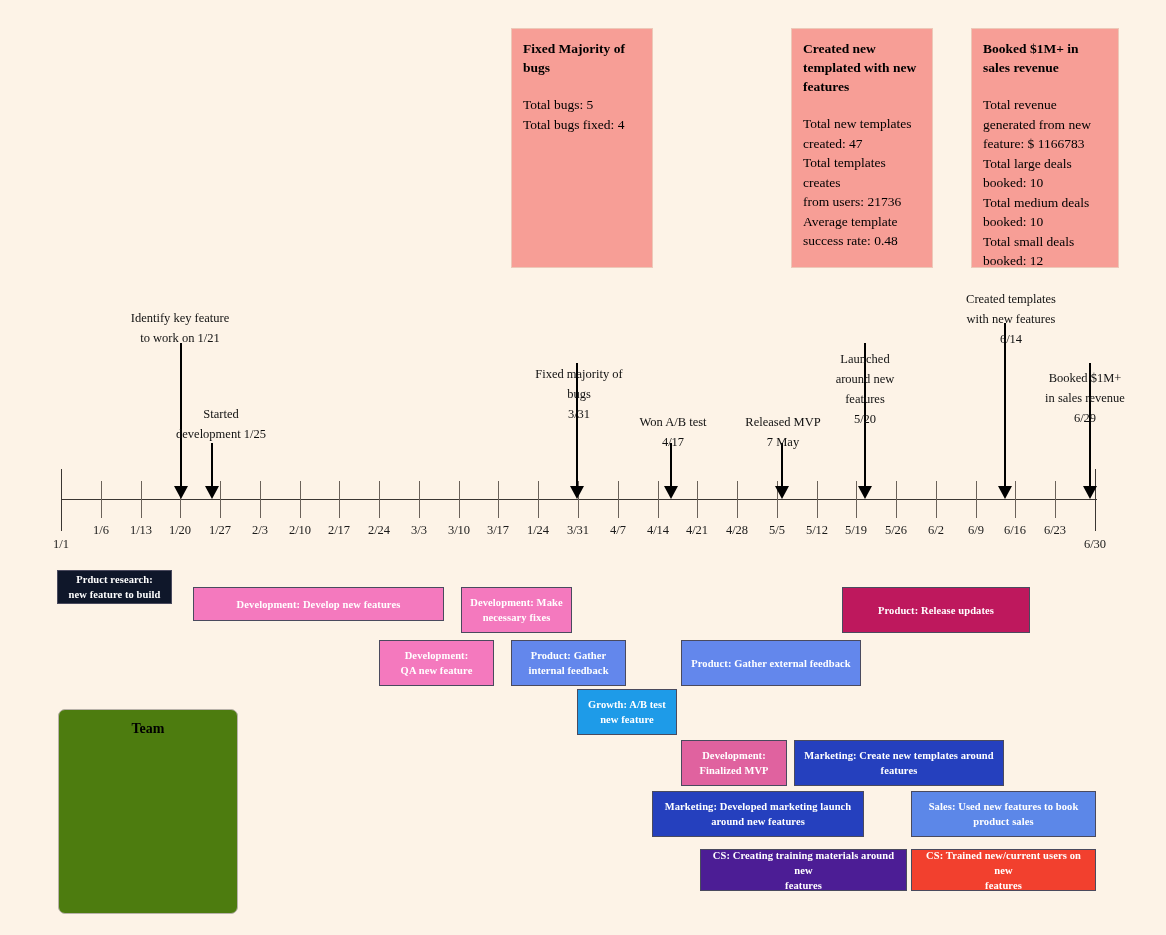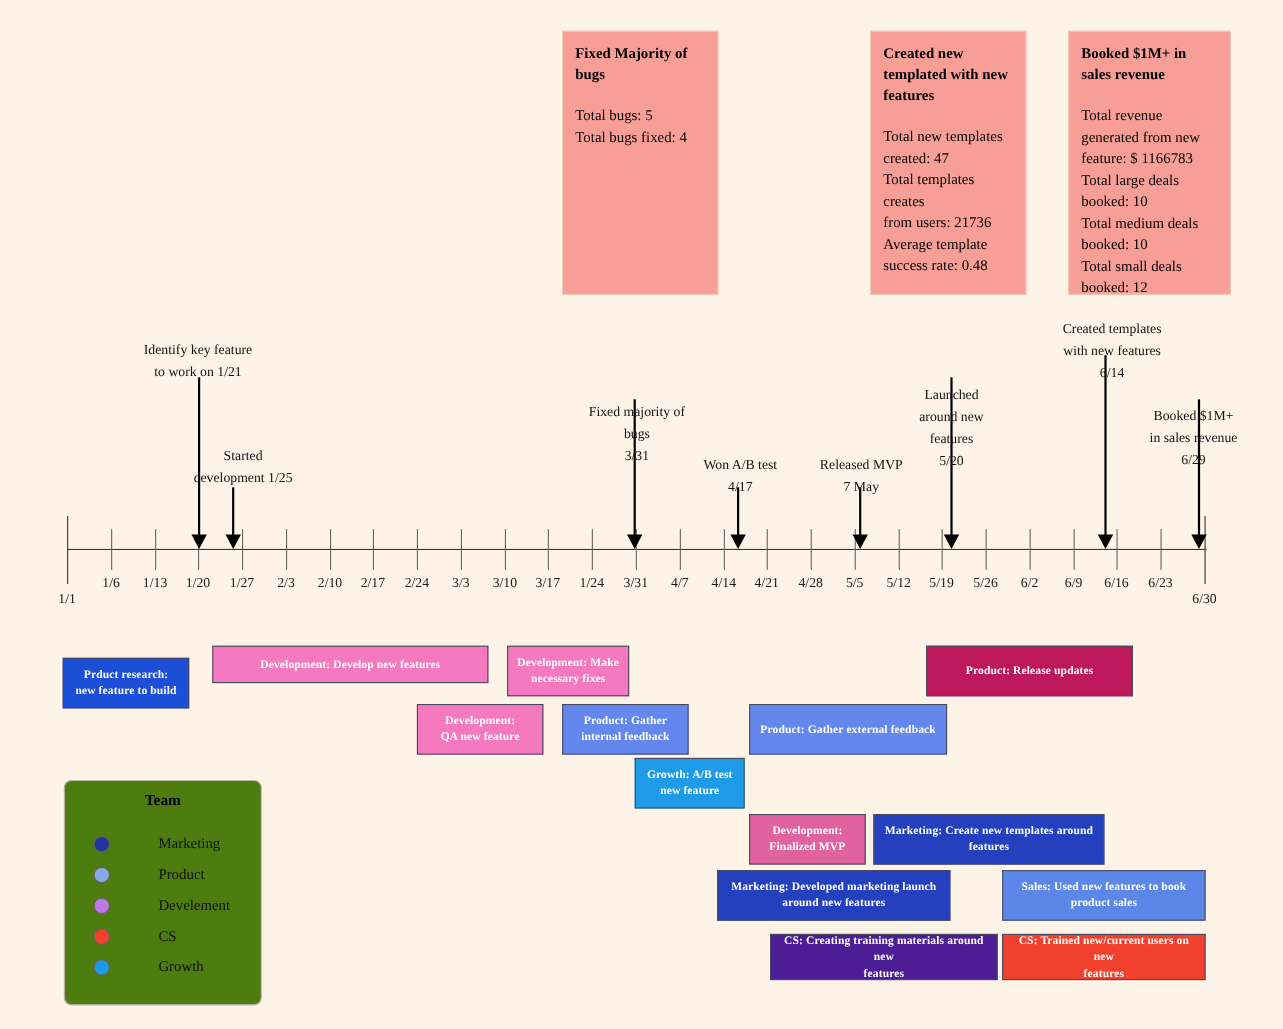--- a/index.html
+++ b/index.html
@@ -278,21 +278,21 @@
 with new features
 6/14</div>
       <div class="event-stem" style="left: 1089px; top: 363px; height: 125px;"></div>
       <div class="event-head" style="left: 1090px; top: 486px;"></div>
       <div class="event-label" style="left: 1085px; top: 368px;">Booked $1M+
 in sales revenue
 6/29</div>
     </div>
 
   <div id="task-layer">
-      <div class="task-bar" style="left: 57px; top: 598px; width: 115px; height: 46px; background: #1d4ed8; border-color: rgb(74, 74, 94);">
+      <div class="task-bar" style="left: 57px; top: 570px; width: 115px; height: 34px; background: #0f172a; border-color: rgb(74, 74, 94);">
         <span style="white-space: pre-line;">Prduct research:
 new feature to build</span>
       </div>
       <div class="task-bar" style="left: 193px; top: 587px; width: 251px; height: 34px; background: rgb(244, 121, 190); border-color: rgb(74, 74, 94);">
         <span style="white-space: pre-line;">Development: Develop new features</span>
       </div>
       <div class="task-bar" style="left: 461px; top: 587px; width: 111px; height: 46px; background: rgb(244, 121, 190); border-color: rgb(74, 74, 94);">
         <span style="white-space: pre-line;">Development: Make
 necessary fixes</span>
       </div>
@@ -335,37 +335,15 @@
 features</span>
       </div>
       <div class="task-bar" style="left: 911px; top: 849px; width: 185px; height: 42px; background: rgb(242, 64, 46); border-color: rgb(74, 74, 94);">
         <span style="white-space: pre-line;">CS: Trained new/current users on new
 features</span>
       </div>
     </div>
 
   <div id="legend" style="left: 58px; top: 709px; width: 180px; height: 205px;">
     <div id="legend-title">Team</div>
-    <div id="legend-items" style="margin-top: 16px;">
-        <div class="legend-row">
-          <div class="legend-swatch" style="background: rgb(31, 53, 160);"></div>
-          <div class="legend-label">Marketing</div>
-        </div>
-        <div class="legend-row">
-          <div class="legend-swatch" style="background: rgb(139, 168, 232);"></div>
-          <div class="legend-label">Product</div>
-        </div>
-        <div class="legend-row">
-          <div class="legend-swatch" style="background: rgb(190, 120, 236);"></div>
-          <div class="legend-label">Develement</div>
-        </div>
-        <div class="legend-row">
-          <div class="legend-swatch" style="background: rgb(242, 64, 46);"></div>
-          <div class="legend-label">CS</div>
-        </div>
-        <div class="legend-row">
-          <div class="legend-swatch" style="background: rgb(30, 155, 232);"></div>
-          <div class="legend-label">Growth</div>
-        </div>
-      </div>
   </div>
 
 </div>
 
 </body></html>

